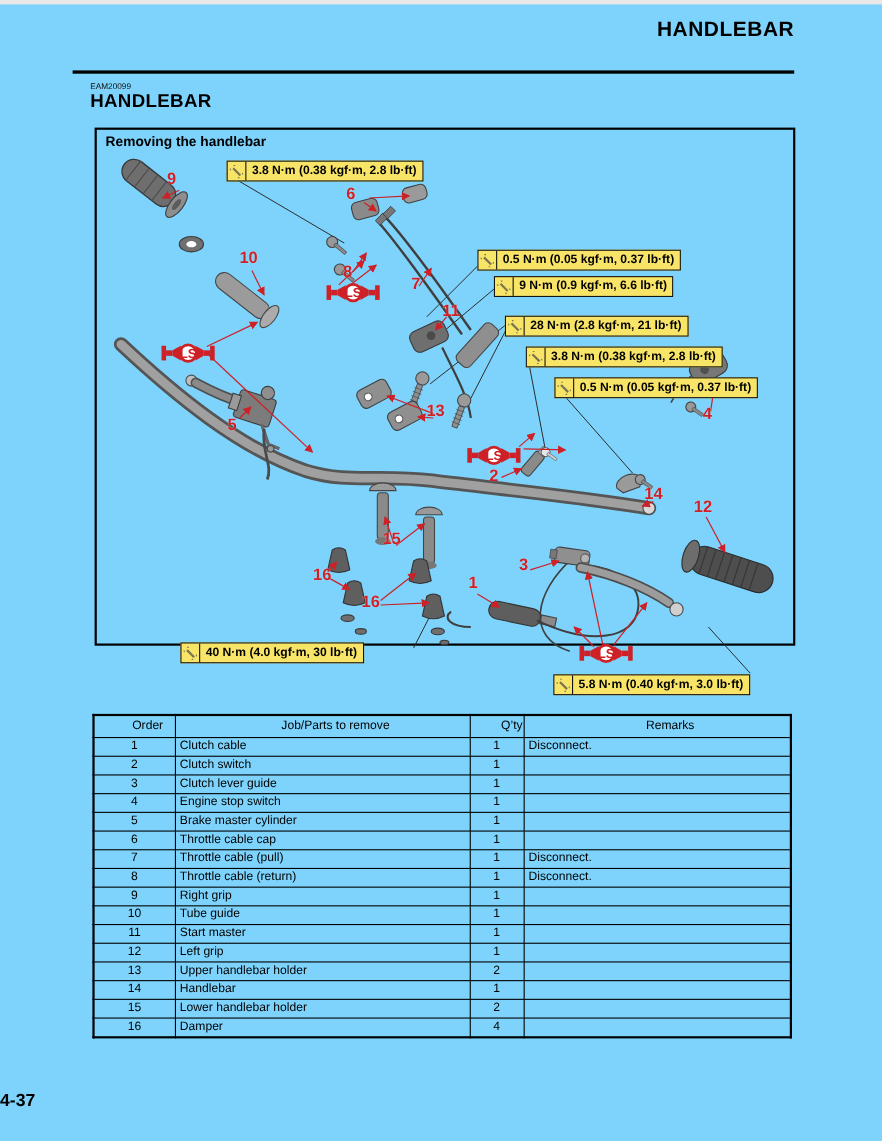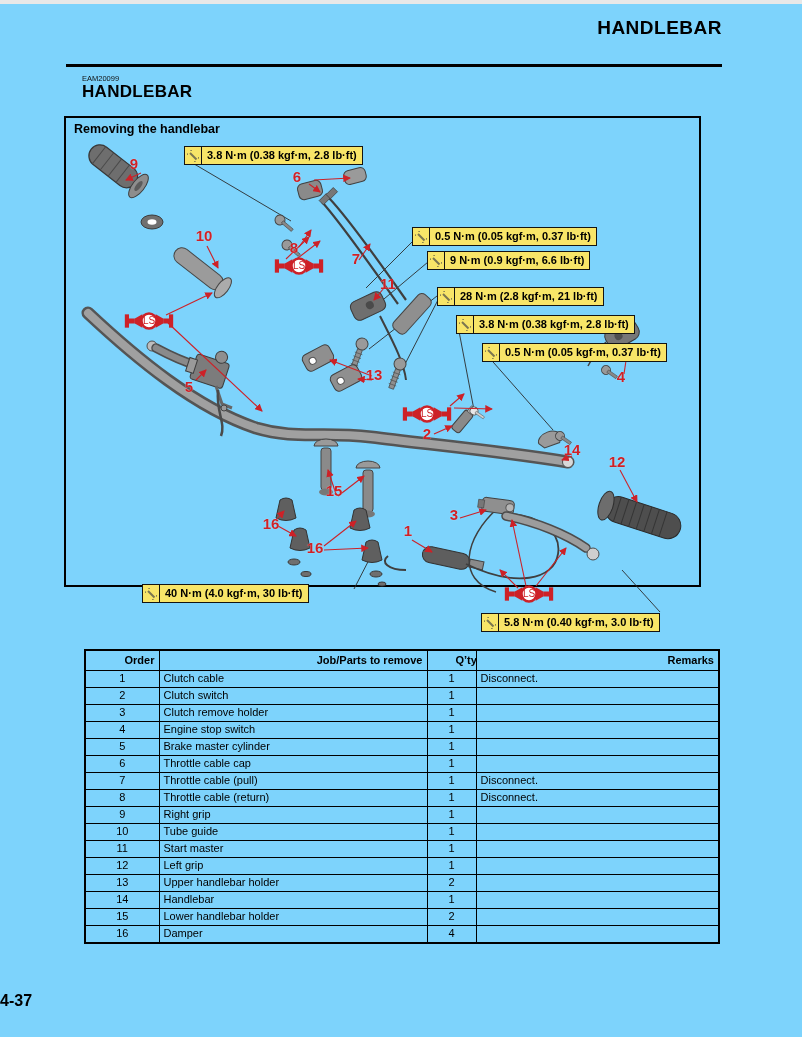--- a/index.html
+++ b/index.html
@@ -2,37 +2,37 @@
 <html><head>
 <meta charset="utf-8">
 <style>
   html,body{margin:0;padding:0;background:#e8e8e8;}
   .page{position:relative;width:802px;height:1037px;background:#7dd3fc;margin:4px auto;
         font-family:"Liberation Sans", sans-serif;color:#000;overflow:hidden;}
   .running-header{position:absolute;top:13px;right:80px;font-size:19px;font-weight:bold;letter-spacing:.5px;}
   .header-rule{position:absolute;left:66px;top:60px;width:656px;height:3px;background:#000;}
   .section-code{position:absolute;left:82px;top:70px;font-size:7.5px;color:#111;}
   .section-title{position:absolute;left:82px;top:78px;font-size:17px;font-weight:bold;margin:0;letter-spacing:.3px;}
-  .figure-box{position:absolute;left:64px;top:112px;width:637px;height:471px;border:2px solid #000;box-sizing:border-box;}
+  .figure-box{position:absolute;left:86px;top:112px;width:637px;height:471px;border:2px solid #000;box-sizing:border-box;}
   .figure-title{position:absolute;left:8px;top:4px;font-size:12.5px;font-weight:bold;}
   .diagram{position:absolute;left:0;top:0;width:633px;height:522px;}
   .torque{position:absolute;display:flex;align-items:stretch;background:#f8e568;border:1.5px solid #141414;
           height:19px;box-sizing:border-box;white-space:nowrap;}
   .t-icon{width:16px;display:flex;align-items:center;justify-content:center;border-right:1.5px solid #141414;}
   .t-text{padding:0 5px;font-weight:bold;font-size:11px;line-height:16px;}
   .pnum{position:absolute;transform:translate(-50%,-50%);color:#cd2127;font-size:15px;font-weight:bold;
         line-height:1;text-shadow:0 0 1px rgba(255,255,255,.7);}
   .ls{position:absolute;width:54px;height:20px;transform:translate(-50%,-50%);}
   .ls svg{position:absolute;inset:0;width:100%;height:100%;}
   .ls-text{position:absolute;left:50%;top:50%;transform:translate(-50%,-50%);color:#cd2127;
-           font-size:10px;font-weight:normal;line-height:1;}
+           font-size:12px;font-weight:bold;line-height:1;}
   table.parts{position:absolute;left:84px;top:645px;width:634px;border-collapse:collapse;
               border:2px solid #000;font-size:11px;table-layout:fixed;}
   table.parts th,table.parts td{border:1px solid #000;padding:0 4px;vertical-align:top;line-height:15px;box-sizing:border-box;}
-  table.parts th{font-weight:bold;text-align:right;height:20px;line-height:19px;padding-left:28px;}
+  table.parts th{font-weight:normal;text-align:center;height:20px;line-height:19px;padding-left:28px;}
   table.parts td{height:17px;}
   tr.r-headlight td{height:33px;}
   td.c-order,td.c-qty{text-align:center;}
   td.c-job{padding-left:7px;}
   .page-number{position:absolute;left:0;top:988px;width:802px;text-align:left;font-size:16px;font-weight:bold;}
 </style>
 </head>
 <body>
 
 <div class="page">
@@ -469,21 +469,21 @@
           <td class="c-remarks">Disconnect.</td>
         </tr>
       <tr>
           <td class="c-order">2</td>
           <td class="c-job">Clutch switch</td>
           <td class="c-qty">1</td>
           <td class="c-remarks"></td>
         </tr>
       <tr>
           <td class="c-order">3</td>
-          <td class="c-job">Clutch remove holder</td>
+          <td class="c-job">Clutch lever guide</td>
           <td class="c-qty">1</td>
           <td class="c-remarks"></td>
         </tr>
       <tr>
           <td class="c-order">4</td>
           <td class="c-job">Engine stop switch</td>
           <td class="c-qty">1</td>
           <td class="c-remarks"></td>
         </tr>
       <tr>

